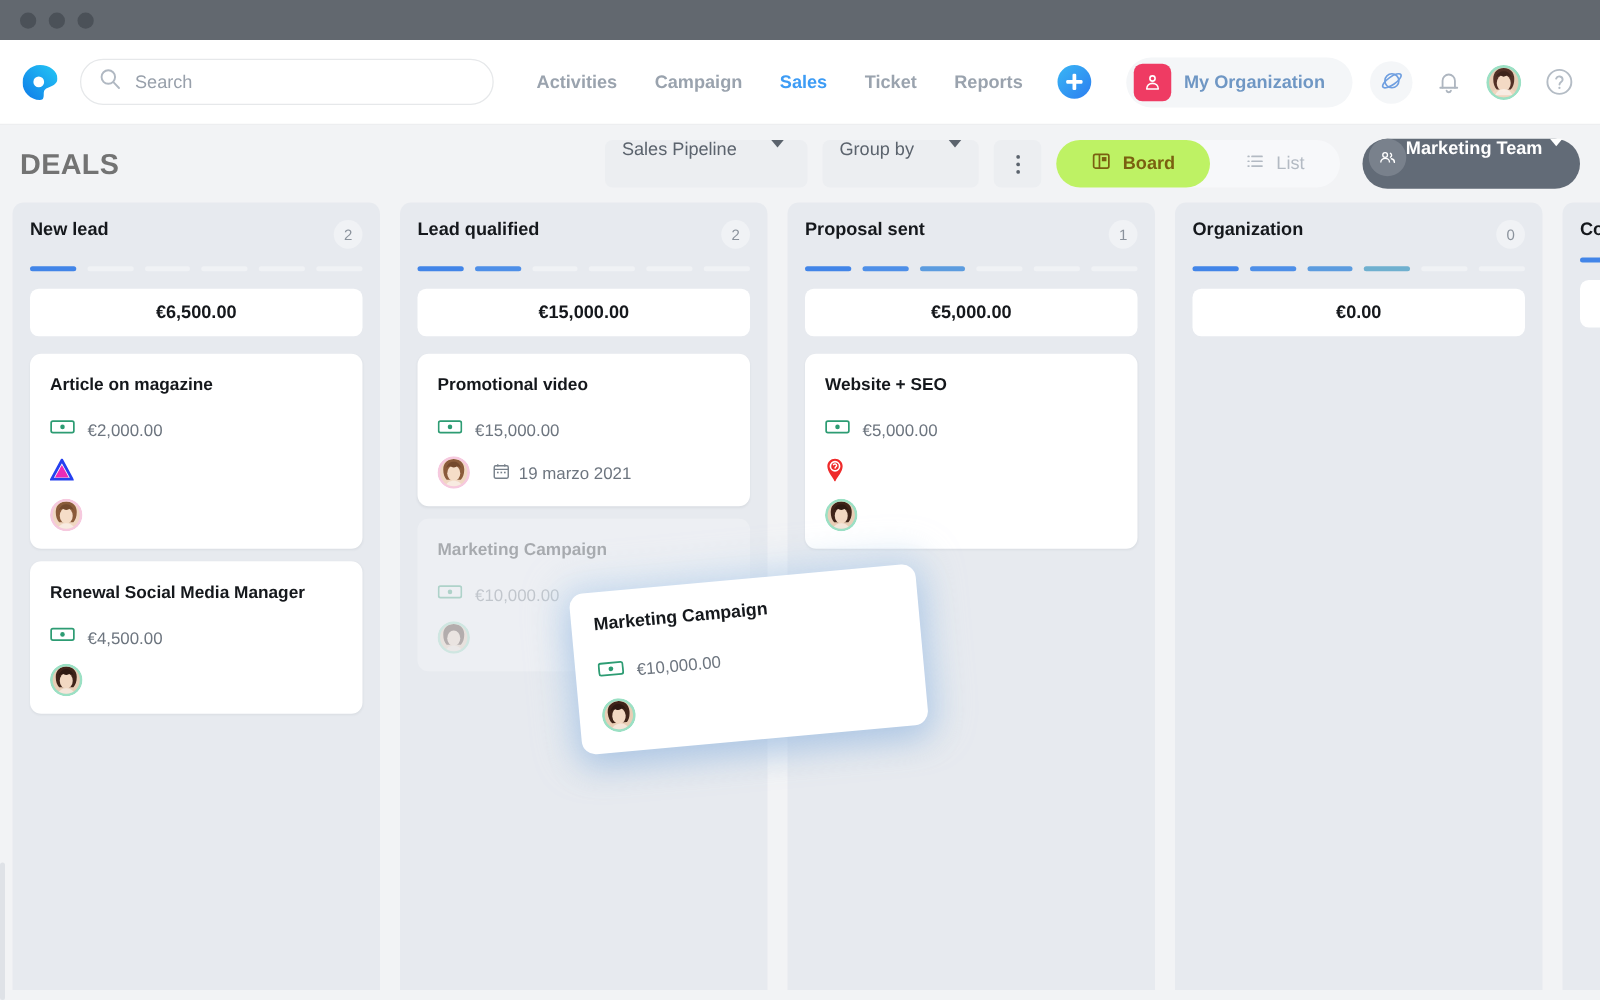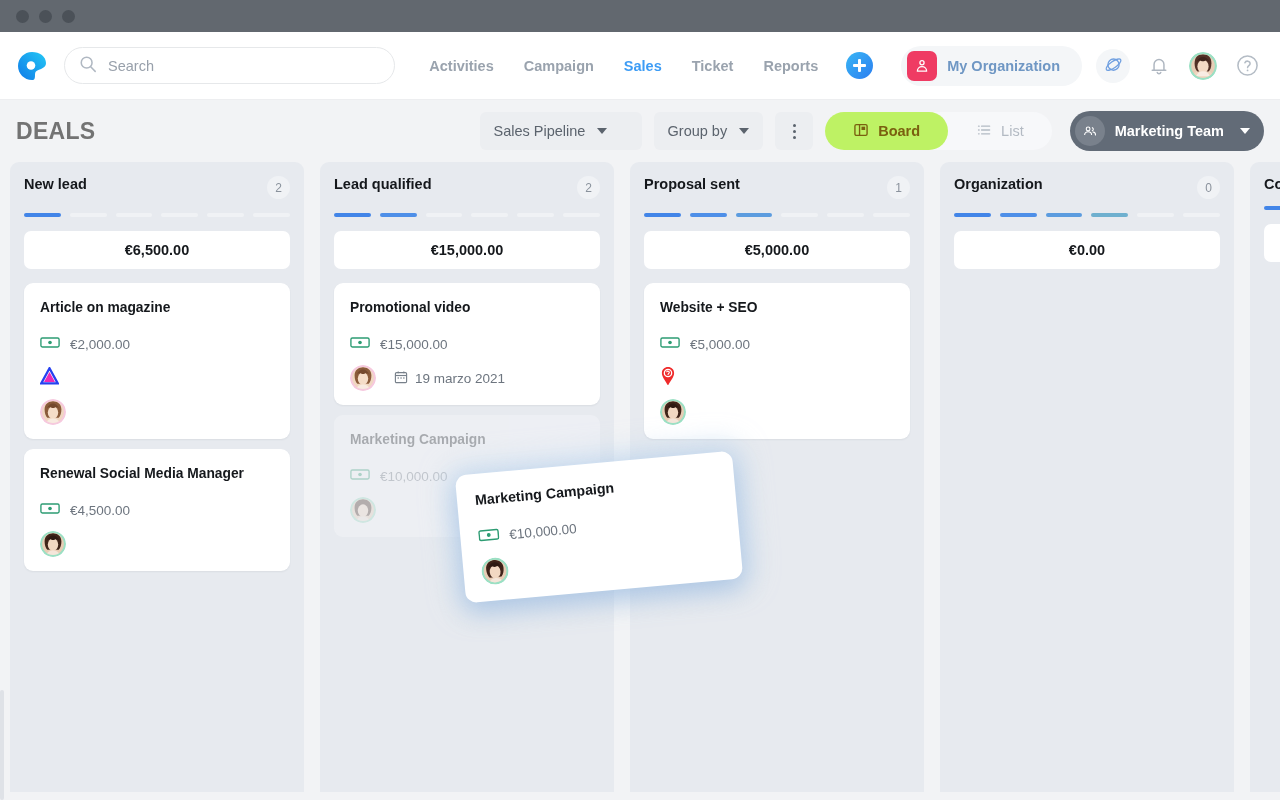--- a/index.html
+++ b/index.html
@@ -77,21 +77,21 @@
   .toolbar {
     height: 62px; background: #f2f3f5;
     display: flex; align-items: center; padding: 0 16px;
   }
   .page-title {
     font-size: 23px; font-weight: bold; color: #737373; letter-spacing: .3px;
   }
   .tb-right { margin-left: auto; display: flex; align-items: center; gap: 12px; }
   .select-pill {
     height: 38px; background: #eceef1; border-radius: 6px;
-    display: flex; align-items: center; gap: 12px; padding: 0 14px;
+    display: flex; align-items: flex-start; gap: 28px; padding: 0 14px;
   }
   .select-pill .lbl { font-size: 14.5px; color: #5b636d; white-space: nowrap; }
   .caret {
     width: 0; height: 0; border-left: 5px solid transparent;
     border-right: 5px solid transparent; border-top: 6px solid #5b636d;
   }
   .kebab {
     width: 38px; height: 38px; background: #eceef1; border-radius: 6px;
     display: flex; flex-direction: column; align-items: center;
     justify-content: center; gap: 3px;
@@ -104,21 +104,21 @@
   }
   .vt-btn {
     height: 38px; border-radius: 19px; display: flex; align-items: center;
     gap: 9px; padding: 0 28px; font-size: 14.5px; font-weight: bold;
   }
   .vt-btn.on { background: #bef264; color: #7a6010; }
   .vt-btn.off { color: #b3bac3; font-weight: normal; }
 
   .team-pill {
     height: 40px; background: #626b77; border-radius: 20px;
-    display: flex; align-items: center; gap: 10px; padding: 0 14px 0 5px;
+    display: flex; align-items: flex-start; padding: 0 14px 0 5px;
     margin-left: 6px;
   }
   .team-av {
     width: 30px; height: 30px; border-radius: 50%; background: #79818c;
     display: flex; align-items: center; justify-content: center;
   }
   .team-name { font-size: 14.5px; font-weight: bold; color: #fff; white-space: nowrap; }
   .caret-w {
     width: 0; height: 0; border-left: 5px solid transparent;
     border-right: 5px solid transparent; border-top: 6px solid #fff; margin-left: 6px;

